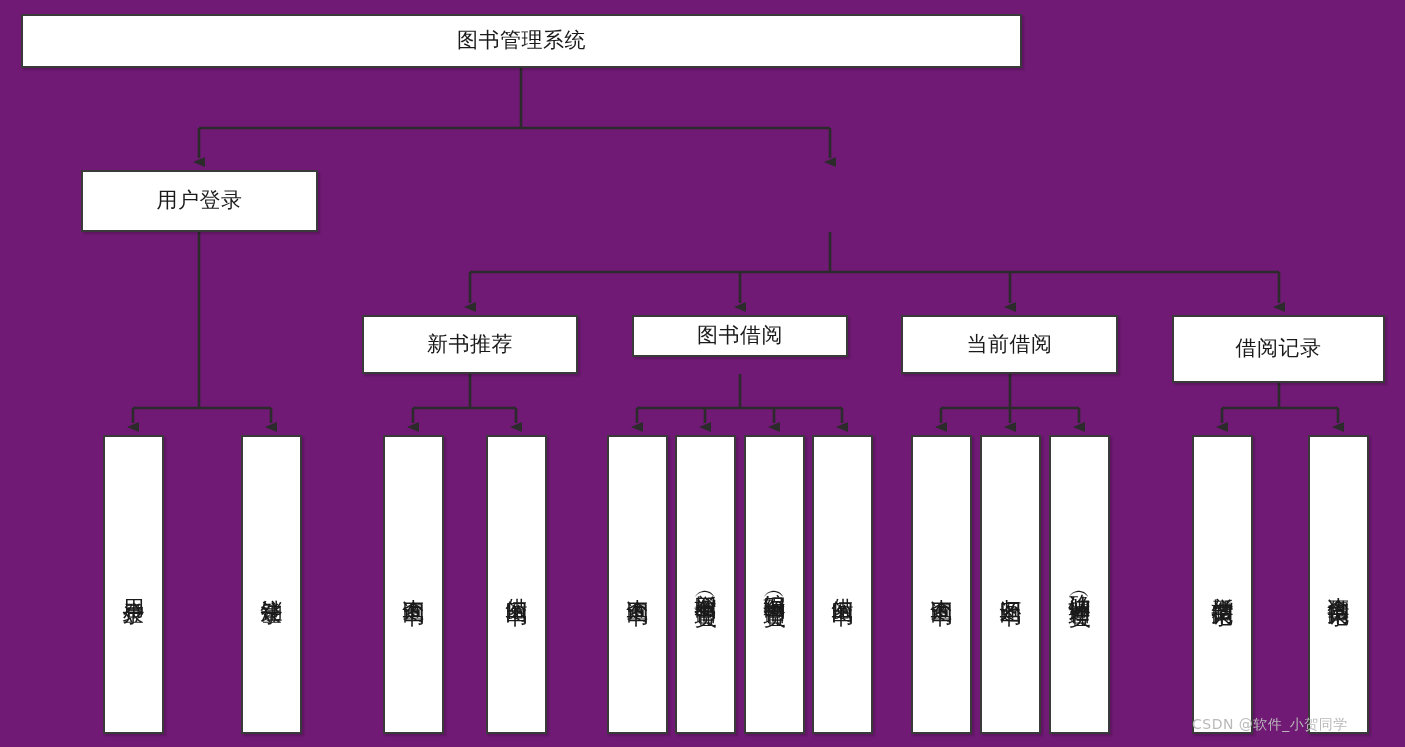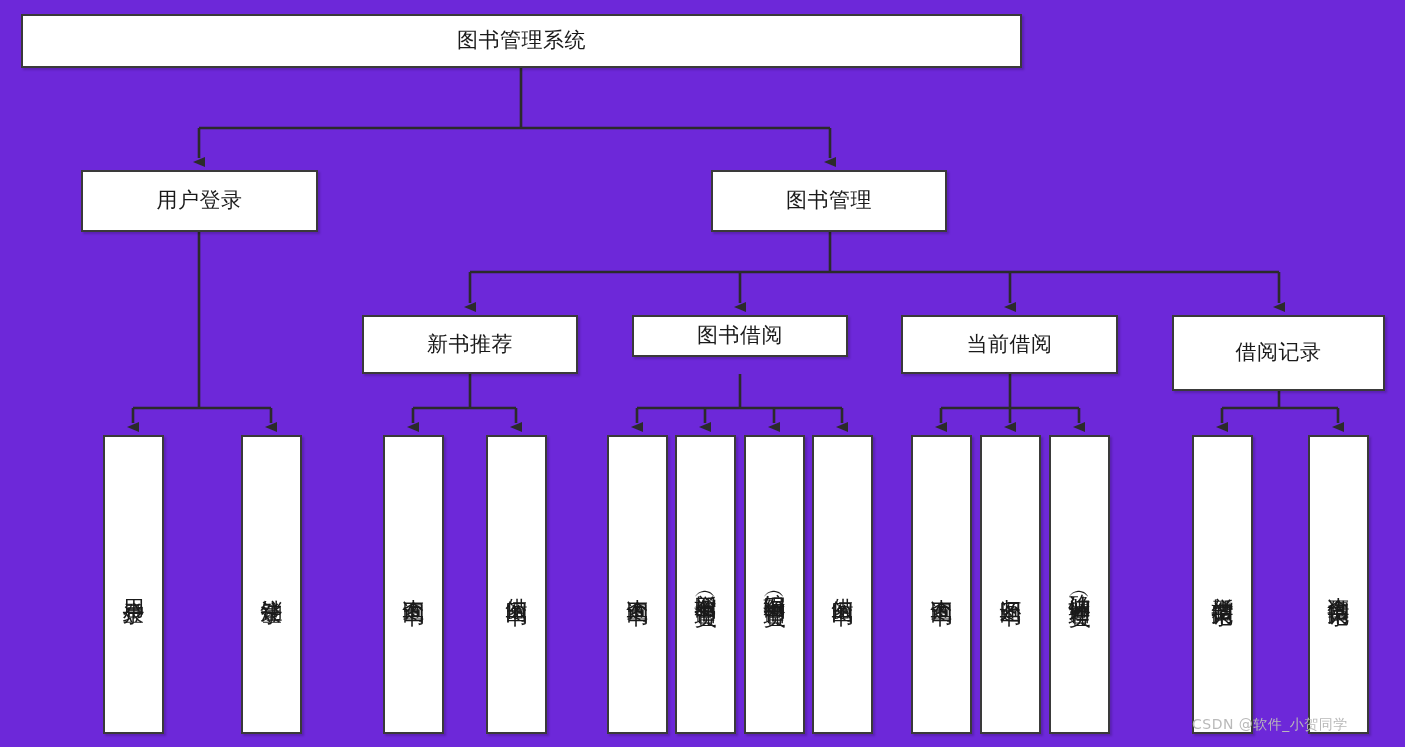--- a/index.html
+++ b/index.html
@@ -7,21 +7,21 @@
     padding: 0;
     background: #ffffff;
   }
   body {
     font-family: "DejaVu Sans", "Liberation Sans", sans-serif;
   }
   #canvas {
     position: relative;
     width: 1405px;
     height: 747px;
-    background: #6d28d9;
+    background: #701a75;
     overflow: hidden;
   }
   svg#wires {
     position: absolute;
     left: 0;
     top: 0;
     width: 1405px;
     height: 747px;
     pointer-events: none;
   }
@@ -119,34 +119,31 @@
     </g>
   </svg>
 
   <div class="node horiz" style="left:21px; top:14px; width:1001px; height:54px;">
     <span class="label">图书管理系统</span>
   </div>
 
   <div class="node horiz" style="left:81px; top:170px; width:237px; height:62px;">
     <span class="label">用户登录</span>
   </div>
-  <div class="node horiz" style="left:711px; top:170px; width:236px; height:62px;">
-    <span class="label">图书管理</span>
-  </div>
 
   <div class="node horiz" style="left:362px; top:315px; width:216px; height:59px;">
     <span class="label">新书推荐</span>
   </div>
   <div class="node horiz" style="left:632px; top:315px; width:216px; height:42px;">
     <span class="label">图书借阅</span>
   </div>
   <div class="node horiz" style="left:901px; top:315px; width:217px; height:59px;">
     <span class="label">当前借阅</span>
   </div>
-  <div class="node horiz" style="left:1172px; top:315px; width:213px; height:76px;text-align:center;">
+  <div class="node horiz" style="left:1172px; top:315px; width:213px; height:68px;text-align:center;">
     <span class="label">借阅记录</span>
   </div>
 
   <div class="node vert" style="left:103px; top:435px; width:61px; height:299px;">
     <span class="label">用户登录</span>
   </div>
   <div class="node vert" style="left:241px; top:435px; width:61px; height:299px;">
     <span class="label">注销登录</span>
   </div>
 

